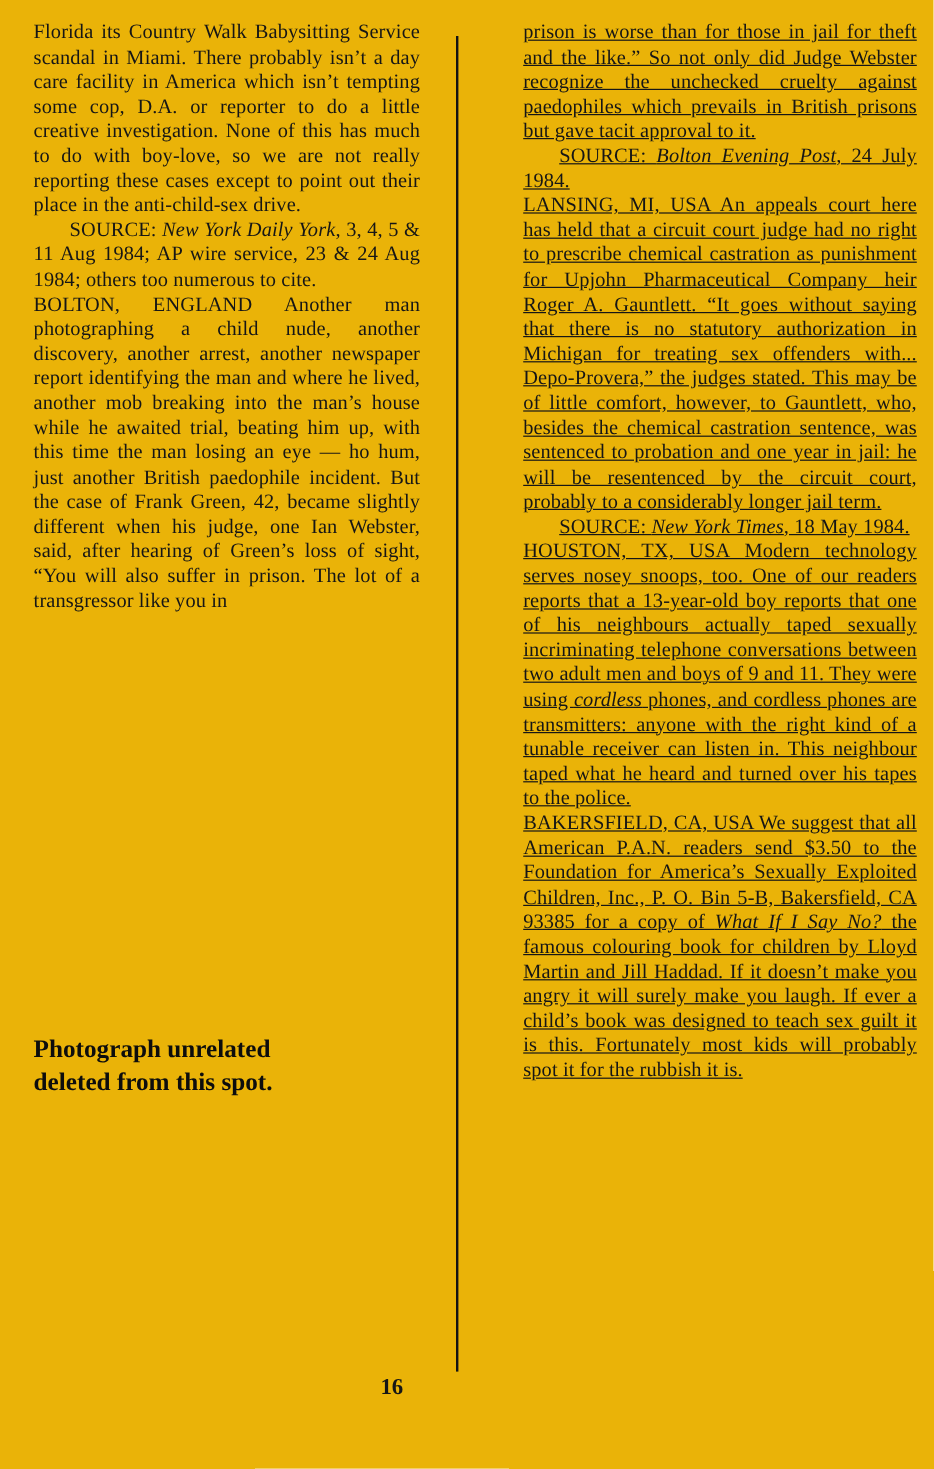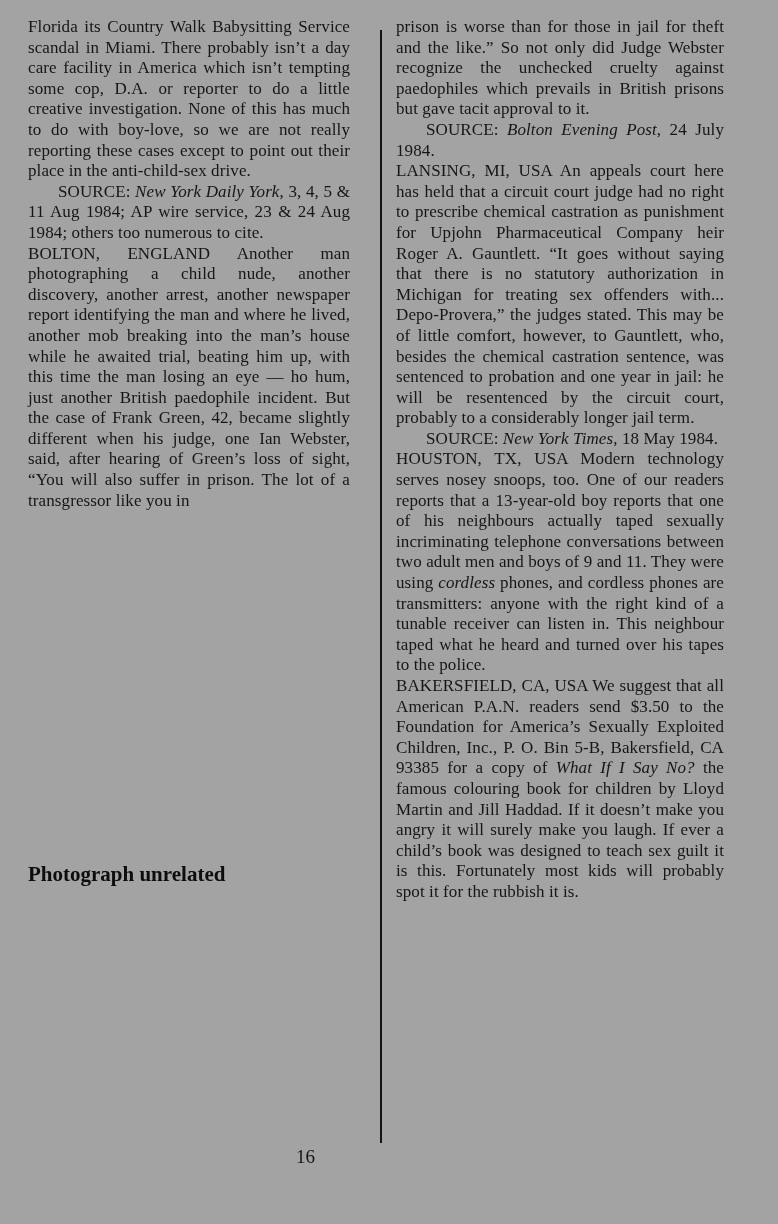--- a/index.html
+++ b/index.html
@@ -4,31 +4,31 @@
 <style>
   html, body {
     margin: 0;
     padding: 0;
     background: #ffffff;
   }
   .page {
     position: relative;
     width: 778px;
     height: 1224px;
-    background: #a3a3a3;
+    background: #eab308;
     color: #161616;
     font-family: "Liberation Serif", serif;
     overflow: hidden;
   }
   .col {
     position: absolute;
     top: 17px;
   }
   .col-left  { left: 28px;  width: 322px; }
-  .col-right { left: 396px; width: 328px; }
+  .col-right { left: 436px; width: 328px; text-decoration: underline; }
   .divider {
     position: absolute;
     left: 380px;
     top: 30px;
     width: 2px;
     height: 1113px;
     background: #141414;
   }
   p.body {
     margin: 0;
@@ -47,42 +47,44 @@
     font-weight: bold;
     font-size: 21px;
     line-height: 27px;
     color: #0d0d0d;
   }
   .page-number {
     position: absolute;
     left: 296px;
     top: 1146px;
     width: 40px;
-    text-align: left;
+    text-align: right;
     font-size: 19px;
     color: #161616;
+    font-weight: bold;
   }
   i { font-style: italic; }
 </style>
 </head>
 <body>
 
 <div class="page">
 
   <div class="col col-left">
     <p class="body">Florida its Country Walk Babysitting Service scandal in Miami. There probably isn’t a day care facility in America which isn’t tempting some cop, D.A. or reporter to do a little creative investigation. None of this has much to do with boy-love, so we are not really reporting these cases except to point out their place in the anti-child-sex drive.</p>
 
     <p class="body indent">
       <span>SOURCE: </span><i>New York Daily York</i><span>, 3, 4, 5 &amp; 11 Aug 1984; AP wire service, 23 &amp; 24 Aug 1984; others too numerous to cite.</span>
     </p>
 
     <p class="body gap-lg">BOLTON, ENGLAND Another man photographing a child nude, another discovery, another arrest, another newspaper report identifying the man and where he lived, another mob breaking into the man’s house while he awaited trial, beating him up, with this time the man losing an eye — ho hum, just another British paedophile incident. But the case of Frank Green, 42, became slightly different when his judge, one Ian Webster, said, after hearing of Green’s loss of sight, “You will also suffer in prison. The lot of a transgressor like you in</p>
 
     <div class="notice">
       <div>Photograph unrelated</div>
+      <div>deleted from this spot.</div>
     </div>
   </div>
 
   <div class="divider"></div>
 
   <div class="col col-right">
     <p class="body">prison is worse than for those in jail for theft and the like.” So not only did Judge Webster recognize the unchecked cruelty against paedophiles which prevails in British prisons but gave tacit approval to it.</p>
 
     <p class="body indent">
       <span>SOURCE: </span><i>Bolton Evening Post</i><span>, 24 July 1984.</span>

